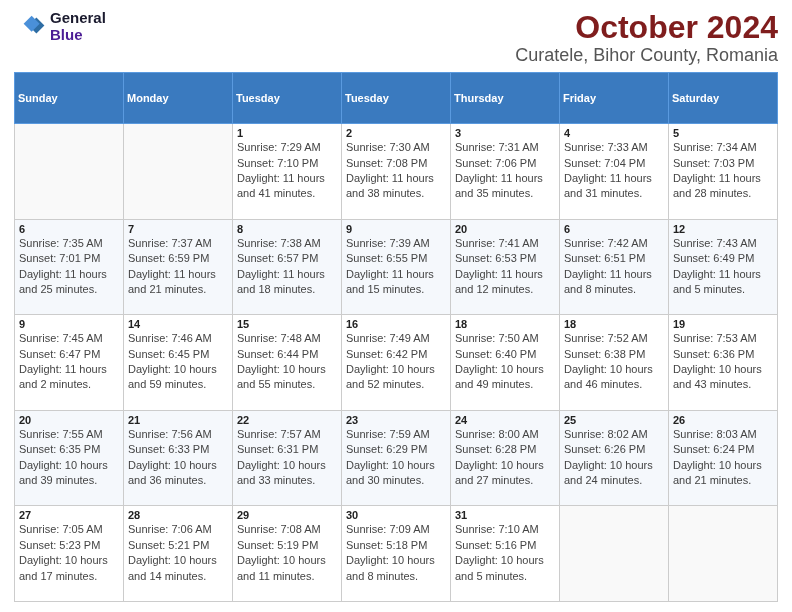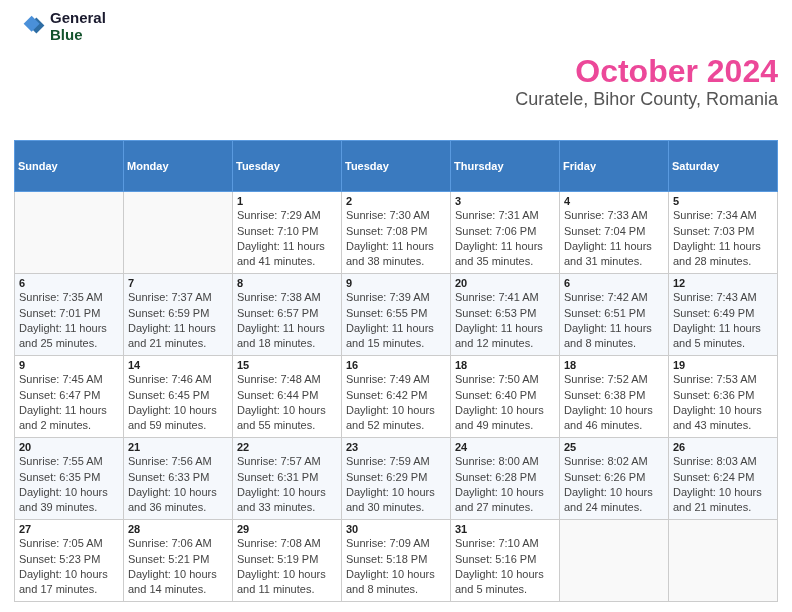--- a/index.html
+++ b/index.html
@@ -9,53 +9,51 @@
       font-family: Arial, sans-serif;
       background: #fff;
       overflow: hidden;
     }
     .page {
       width: 792px;
       height: 612px;
       padding: 10px 14px;
       display: flex;
       flex-direction: column;
-      gap: 24px;
     }
     .header {
       display: flex;
       justify-content: space-between;
       align-items: flex-start;
       margin-bottom: 6px;
     }
     .logo {
       display: flex;
       align-items: center;
       gap: 4px;
     }
     .logo-text {
       font-size: 15px;
       font-weight: bold;
       color: #1a1a2e;
       line-height: 1.1;
     }
-    .logo-blue { color: #14532d; }
+    .logo-blue { color: #4c1d95; }
     .logo-icon {
       width: 32px;
       height: 32px;
     }
     .title-block {
       text-align: right;
     }
     .month-title {
       font-size: 32px;
       font-weight: bold;
-      color: #ec4899;
+      color: #7f1d1d;
       line-height: 1.1;
-      margin-top: 44px;
     }
     .subtitle {
       font-size: 18px;
       color: #555;
     }
     .calendar {
       flex: 1;
       border: 1px solid #ccc;
       border-collapse: collapse;
       width: 100%;

